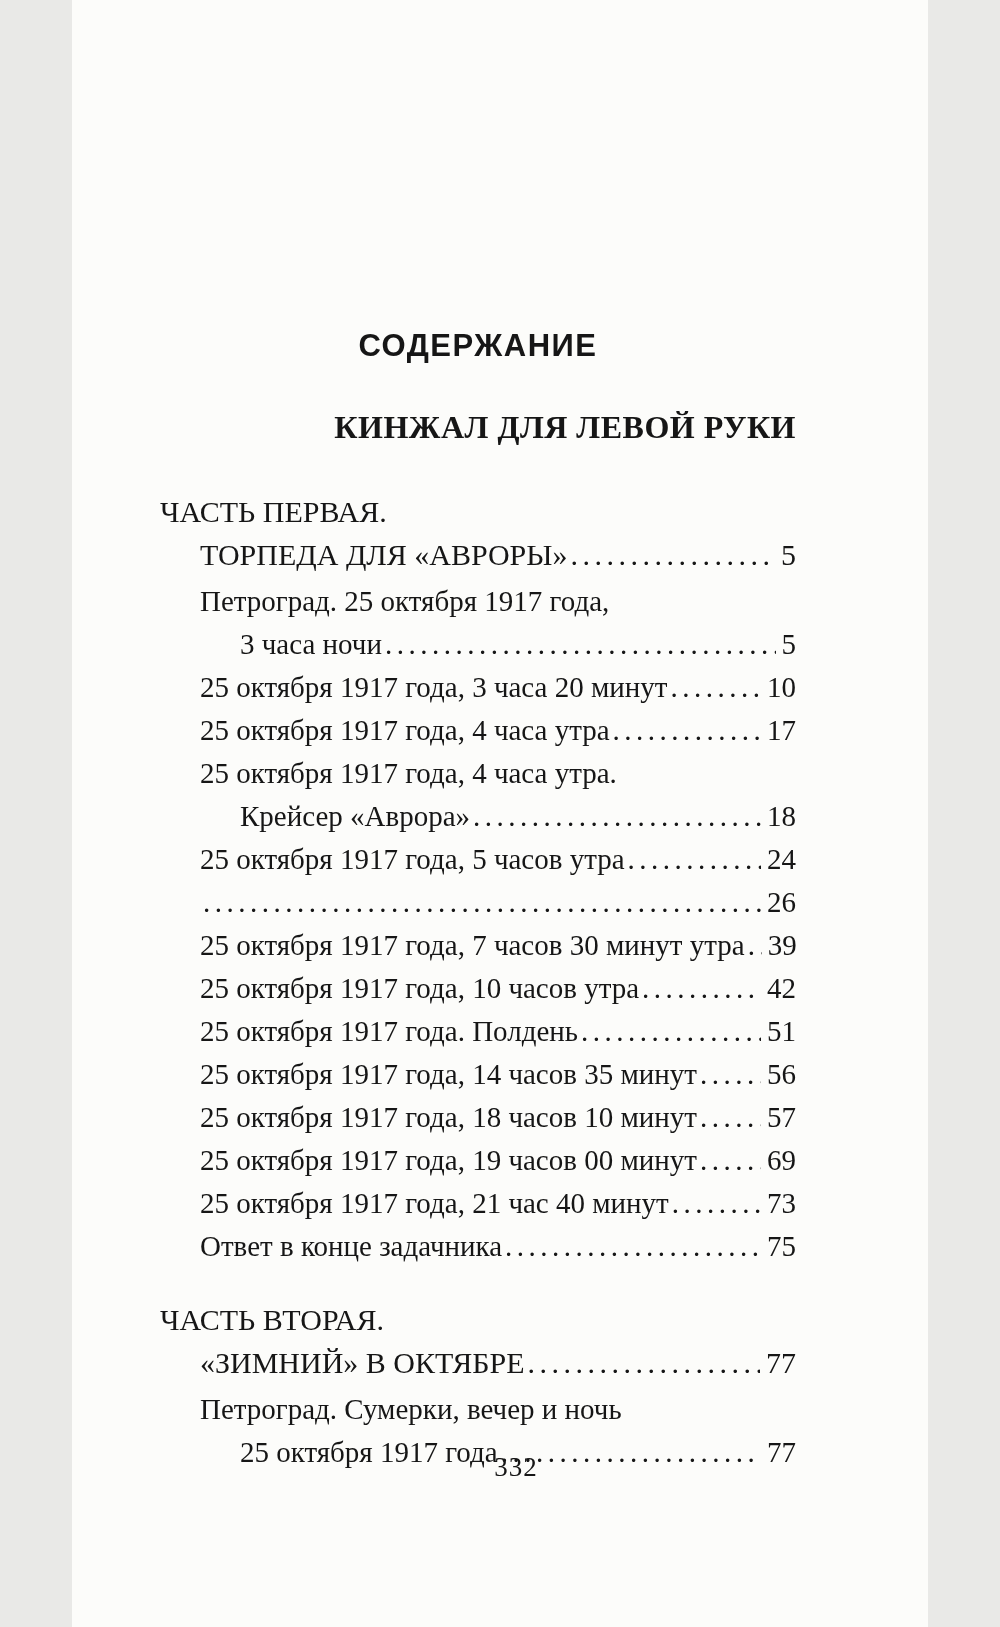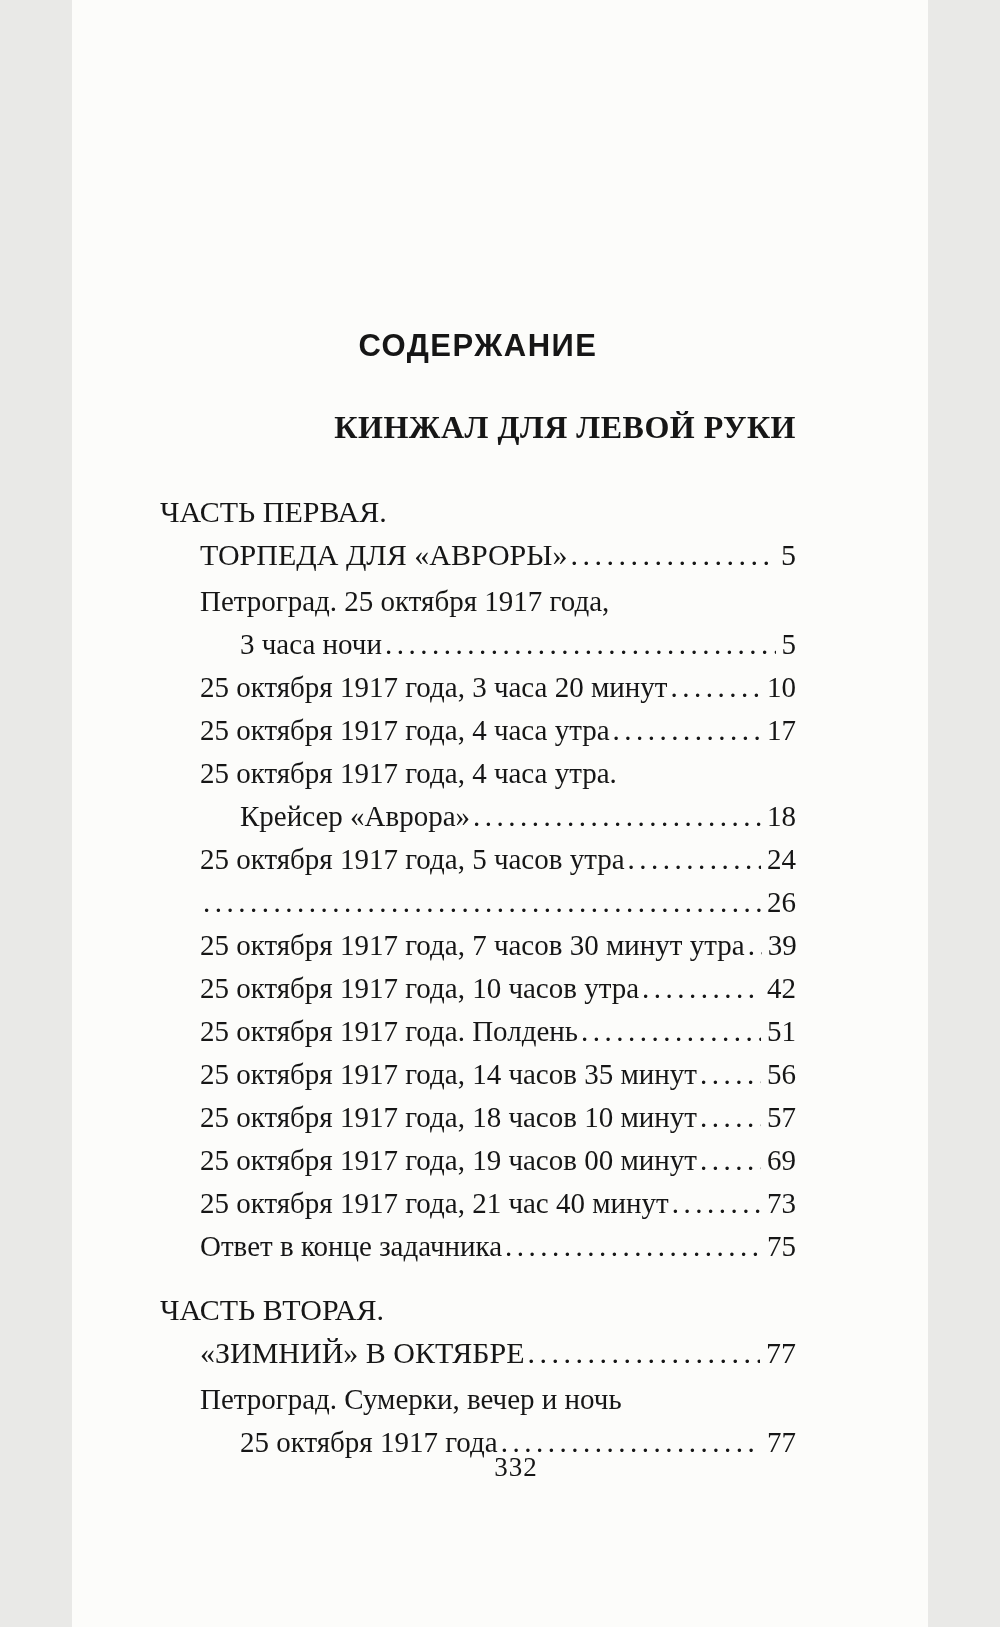--- a/index.html
+++ b/index.html
@@ -39,21 +39,21 @@
     text-align: right;
     margin: 45px 0 0 0;
   }
   .toc {
     margin-top: 44px;
     font-size: 29px;
   }
   .entry { margin: 0; }
   .entry.part {
     font-size: 30px;
-    margin-top: 20px;
+    margin-top: 30px;
   }
   .entry.part + .entry.chapter {
     margin-top: 4px;
   }
   .line {
     line-height: 43px;
     white-space: nowrap;
   }
   .ind-0 { padding-left: 0; }
   .ind-1 { padding-left: 40px; }

